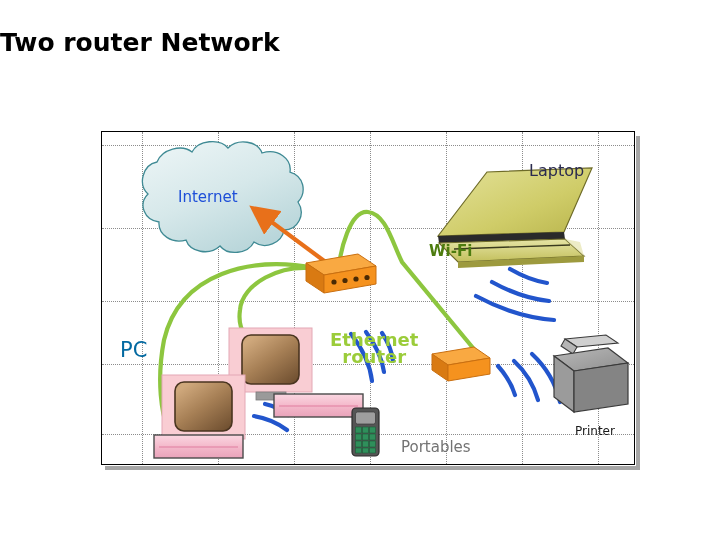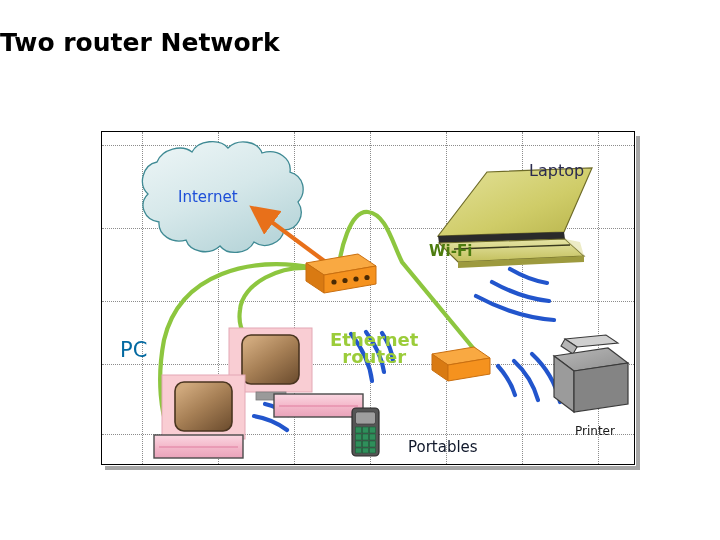--- a/index.html
+++ b/index.html
@@ -45,21 +45,21 @@
   .gridline-h{position:absolute;left:0;height:0;width:534px;
     border-top:1px dotted #8c8c8c;}
 
   
   .lbl{position:absolute;white-space:nowrap;font-family:"DejaVu Sans", sans-serif;text-align:center;}
   #lbl-internet{left:76px;top:56px;font-size:15px;color:#1d4ed8;}
   #lbl-laptop{left:427px;top:29px;font-size:16px;color:#2b2b4f;}
   #lbl-wifi{left:327px;top:110px;font-size:15px;font-weight:bold;color:#4d7c0f;}
   #lbl-ethernet{left:228px;top:199px;font-size:18px;font-weight:bold;color:#9bcc3a;line-height:17px;text-align:center;}
   #lbl-pc{left:18px;top:206px;font-size:21px;color:#0369a1;}
-  #lbl-portables{left:306px;top:306px;font-size:15px;color:#0f172a;}
+  #lbl-portables{left:299px;top:306px;font-size:15px;color:#737373;}
   #lbl-printer{left:473px;top:292px;font-size:12px;color:#1a1a1a;}
 
   svg.layer{position:absolute;left:0;top:0;width:534px;height:334px;
     pointer-events:none;}
 </style>
 </head>
 <body>
 
 <div id="slide">
 

